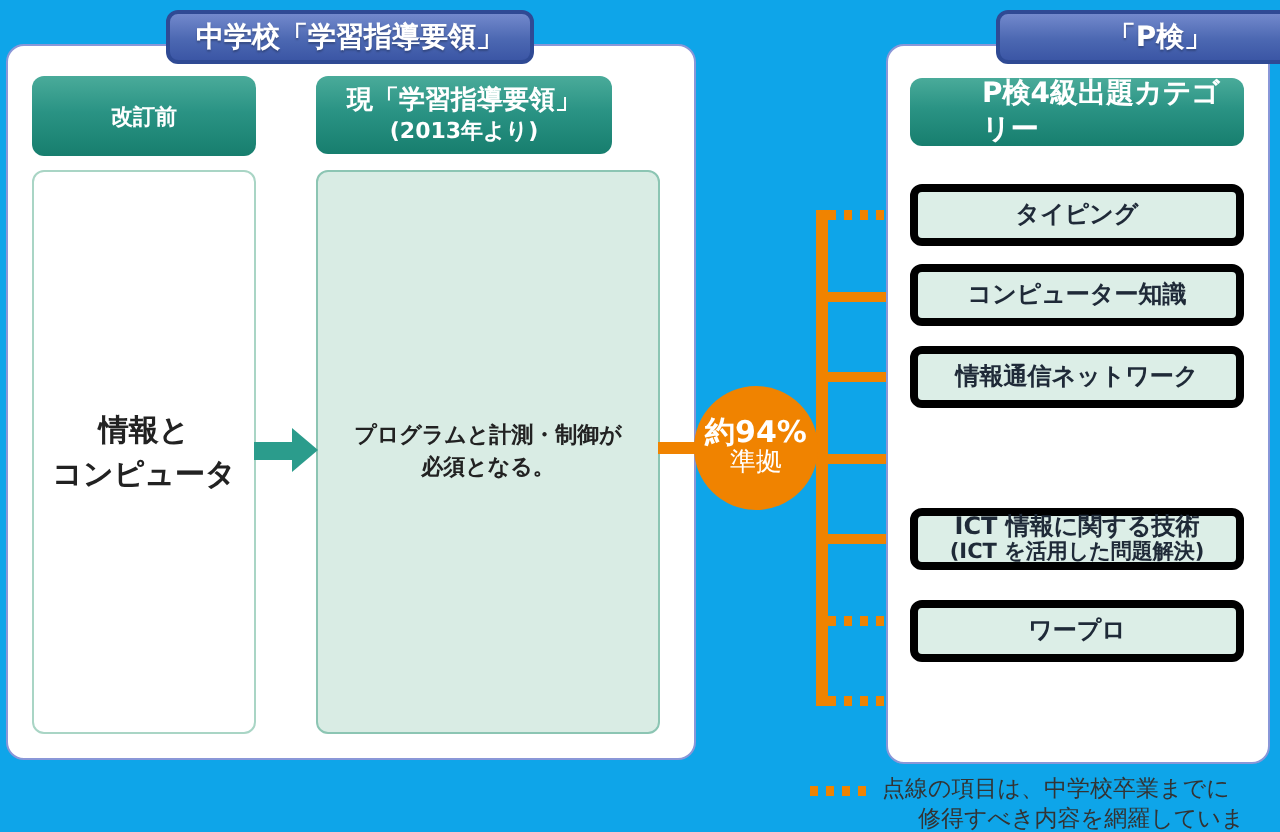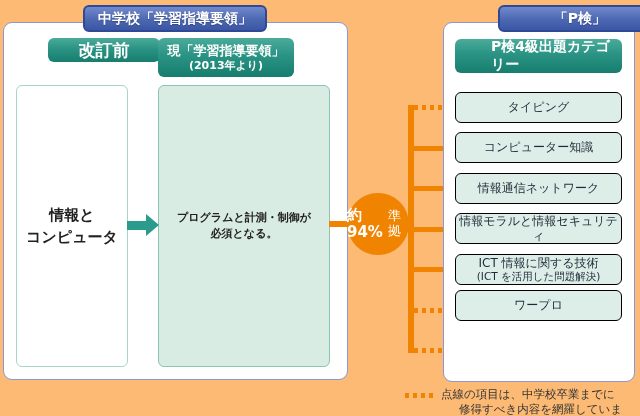--- a/index.html
+++ b/index.html
@@ -1,18 +1,18 @@
 <!DOCTYPE html>
 <html><head>
 <meta charset="utf-8">
 <style>
   * { margin:0; padding:0; box-sizing:border-box; }
   html,body { width:640px; height:416px; }
   body { font-family:"DejaVu Sans", sans-serif; background:#eeeff1; }
-  #stage { position:relative; width:640px; height:416px; background:#fdba74; overflow:hidden; }
+  #stage { position:relative; width:640px; height:416px; background:#0ea5e9; overflow:hidden; }
 
   .panel { position:absolute; background:#fff; border:1px solid #8a97d8; border-radius:9px; }
   .panel-left  { left:3px;  top:22px; width:345px; height:358px; }
   .panel-right { left:443px; top:22px; width:192px; height:360px; }
 
   .blue-badge {
     position:absolute; z-index:5;
     background:linear-gradient(180deg,#7289cc 0%, #4c68b2 55%, #3b56a5 100%);
     border:2px solid #2f4a94; border-radius:6px;
     color:#fff; font-weight:bold; font-size:14px;
@@ -22,22 +22,22 @@
   .badge-left  { left:83px;  top:5px; width:184px; height:27px; }
   .badge-right { left:458px; top:5px; width:164px; height:27px;margin-left:40px; }
 
   .teal-header {
     position:absolute;
     background:linear-gradient(180deg,#4aab9a 0%, #2a9384 45%, #177e6e 100%);
     border-radius:6px; color:#fff; font-weight:bold;
     display:flex; flex-direction:column; align-items:center; justify-content:center;
     text-align:center;
   }
-  .hdr-before  { left:16px;  top:38px; width:112px; height:24px; font-size:17px;margin-left:32px; }
-  .hdr-current { left:158px; top:38px; width:136px; height:39px; font-size:13px; line-height:1.2;text-align:center; }
+  .hdr-before  { left:16px;  top:38px; width:112px; height:40px; font-size:11px; }
+  .hdr-current { left:158px; top:38px; width:148px; height:39px; font-size:13px; line-height:1.2;text-align:center; }
   .hdr-current .sub { font-size:11px; font-weight:bold; }
 
   .box-before {
     position:absolute; left:16px; top:85px; width:112px; height:282px;
     background:#fff; border:1px solid #a9d5c5; border-radius:6px;
     display:flex; align-items:center; justify-content:center; text-align:center;
     font-size:15px; font-weight:bold; color:#222; line-height:1.5;
   }
   .box-current {
     position:absolute; left:158px; top:85px; width:172px; height:282px;
@@ -52,45 +52,45 @@
   .arrow-teal-shaft { position:absolute; left:127px; top:221px; width:20px; height:9px; background:#2b9c8c; }
   .arrow-teal-head  { position:absolute; left:146px; top:214px; width:0; height:0;
     border-top:11.5px solid transparent; border-bottom:11.5px solid transparent; border-left:13px solid #2b9c8c; }
 
   
   .h-line { position:absolute; left:329px; top:221px; width:83px; height:6px; background:#f08300; }
   .trunk  { position:absolute; left:408px; top:105px; width:6px; height:248px; background:#f08300; }
   .circle {
     position:absolute; left:347px; top:193px; width:62px; height:62px; border-radius:50%;
     background:#f08300; color:#fff; z-index:4;
-    display:flex; align-items:center; justify-content:center; line-height:1.15;
+    display:flex; flex-direction:column; align-items:center; justify-content:center; line-height:1.15;
   }
   .circle .l1 { font-size:15px; font-weight:bold; }
   .circle .l2 { font-size:13px; font-weight:normal; }
 
   .branch { position:absolute; left:414px; width:33px; height:5px; background:#f08300; }
   .branch.dotted { background:repeating-linear-gradient(90deg,#f08300 0 4px, transparent 4px 8px); }
   .head { position:absolute; left:446px; width:0; height:0;
     border-top:8px solid transparent; border-bottom:8px solid transparent; border-left:11px solid #f08300; }
 
   .cat-header {
     position:absolute; left:455px; top:39px; width:167px; height:34px;
     background:linear-gradient(180deg,#4aab9a 0%, #2a9384 45%, #177e6e 100%);
     border-radius:6px; color:#fff; font-weight:bold; font-size:14px;
     display:flex; align-items:center; justify-content:center;padding-left:36px;
   }
   .item {
     position:absolute; left:455px; width:167px; height:31px;
-    background:#dceee7; border:1px solid #000000; border-radius:6px;
+    background:#dceee7; border:4px solid #000000; border-radius:6px;
     display:flex; flex-direction:column; align-items:center; justify-content:center;
-    font-size:12px; font-weight:normal; color:#1f2a38; text-align:center; line-height:1.2;
+    font-size:12px; font-weight:bold; color:#1f2a38; text-align:center; line-height:1.2;
   }
   .item .sub { font-size:10.5px; }
   .i1 { top:92px; }  .i2 { top:132px; } .i3 { top:173px;align-items:center; } .i4 { top:213px; }
-  .i5 { top:254px; } .i6 { top:290px; } .i7 { top:335px; }
+  .i5 { top:254px; } .i6 { top:300px; } .i7 { top:335px; }
 
   .legend-swatch { position:absolute; left:405px; top:393px; width:31px; height:5px;
     background:repeating-linear-gradient(90deg,#f08300 0 4px, transparent 4px 8px); }
   .legend-text { position:absolute; left:441px; top:387px; width:196px;
     font-size:11.5px; color:#333; line-height:1.28; }
   .legend-text .ln2 { padding-left:18px; display:block; }
 </style>
 </head>
 <body>
 
@@ -153,23 +153,20 @@
 
   <div class="item i1">
     <span>タイピング</span>
   </div>
   <div class="item i2">
     <span>コンピューター知識</span>
   </div>
   <div class="item i3">
     <span>情報通信ネットワーク</span>
   </div>
-  <div class="item i4">
-    <span>情報モラルと情報セキュリティ</span>
-  </div>
   <div class="item i5">
     <span>ICT 情報に関する技術</span>
     <span class="sub">(ICT を活用した問題解決)</span>
   </div>
   <div class="item i6">
     <span>ワープロ</span>
   </div>
 
   <div class="legend-swatch"></div>
   <div class="legend-text">

